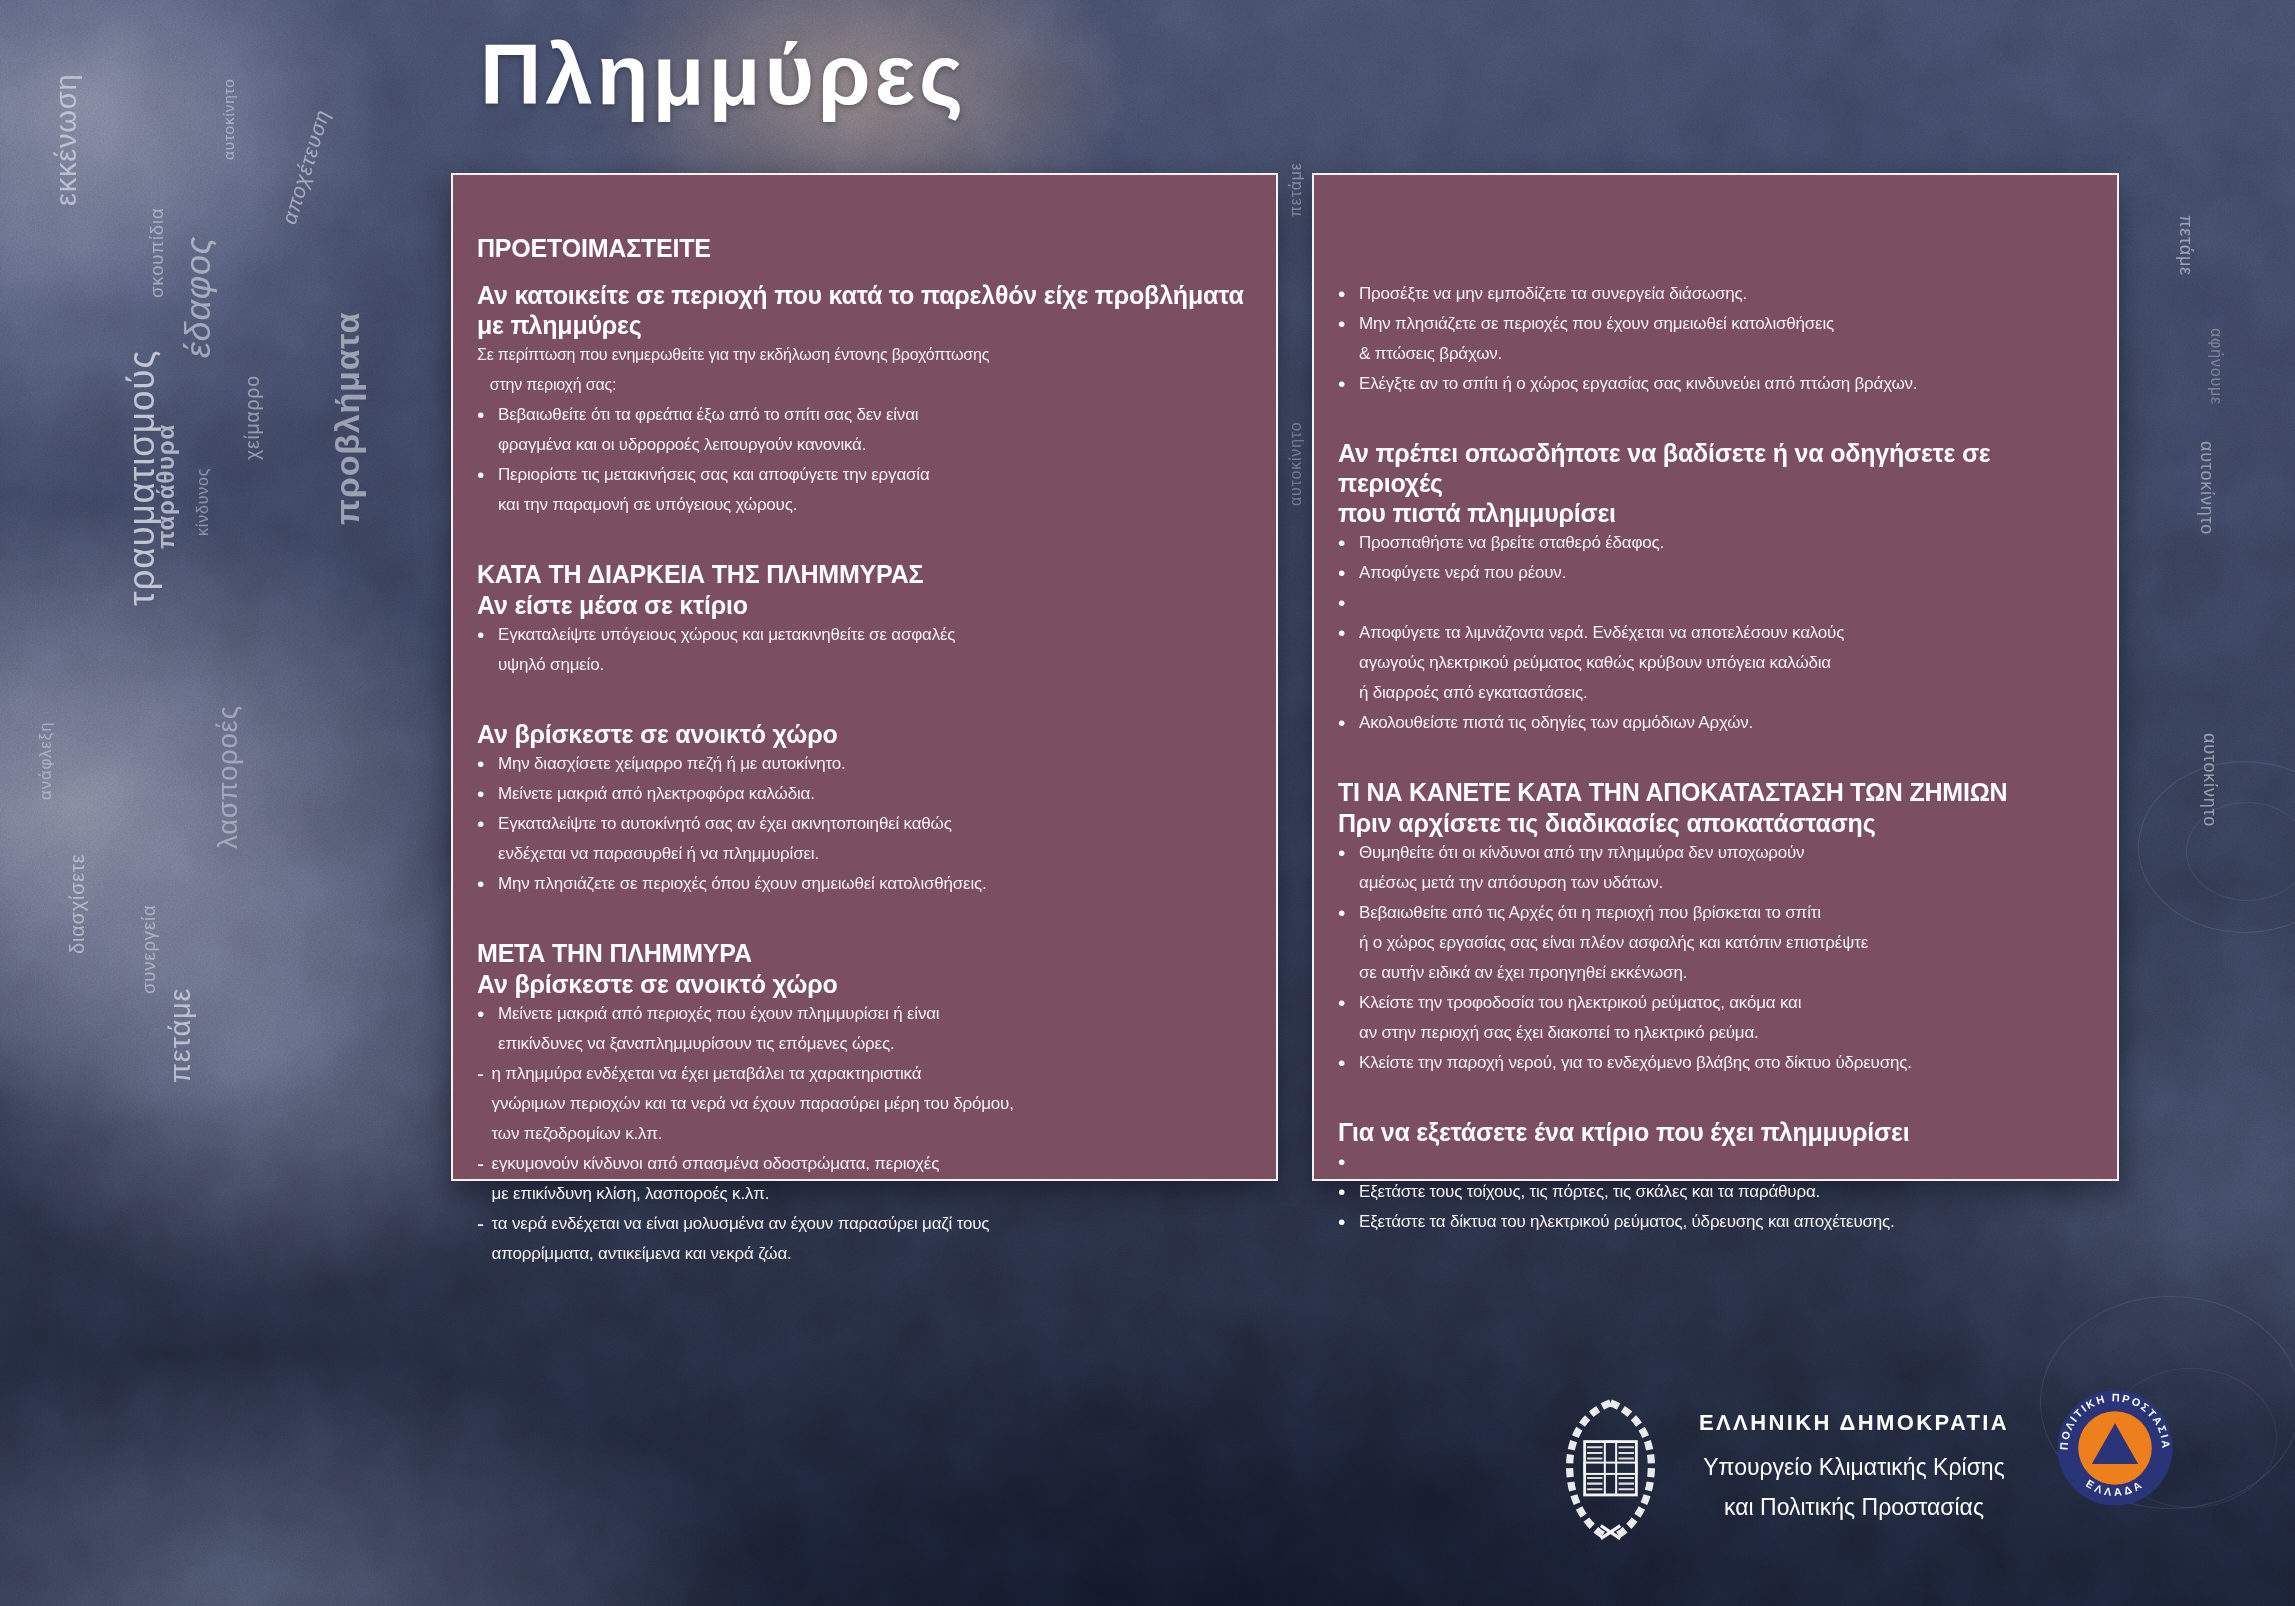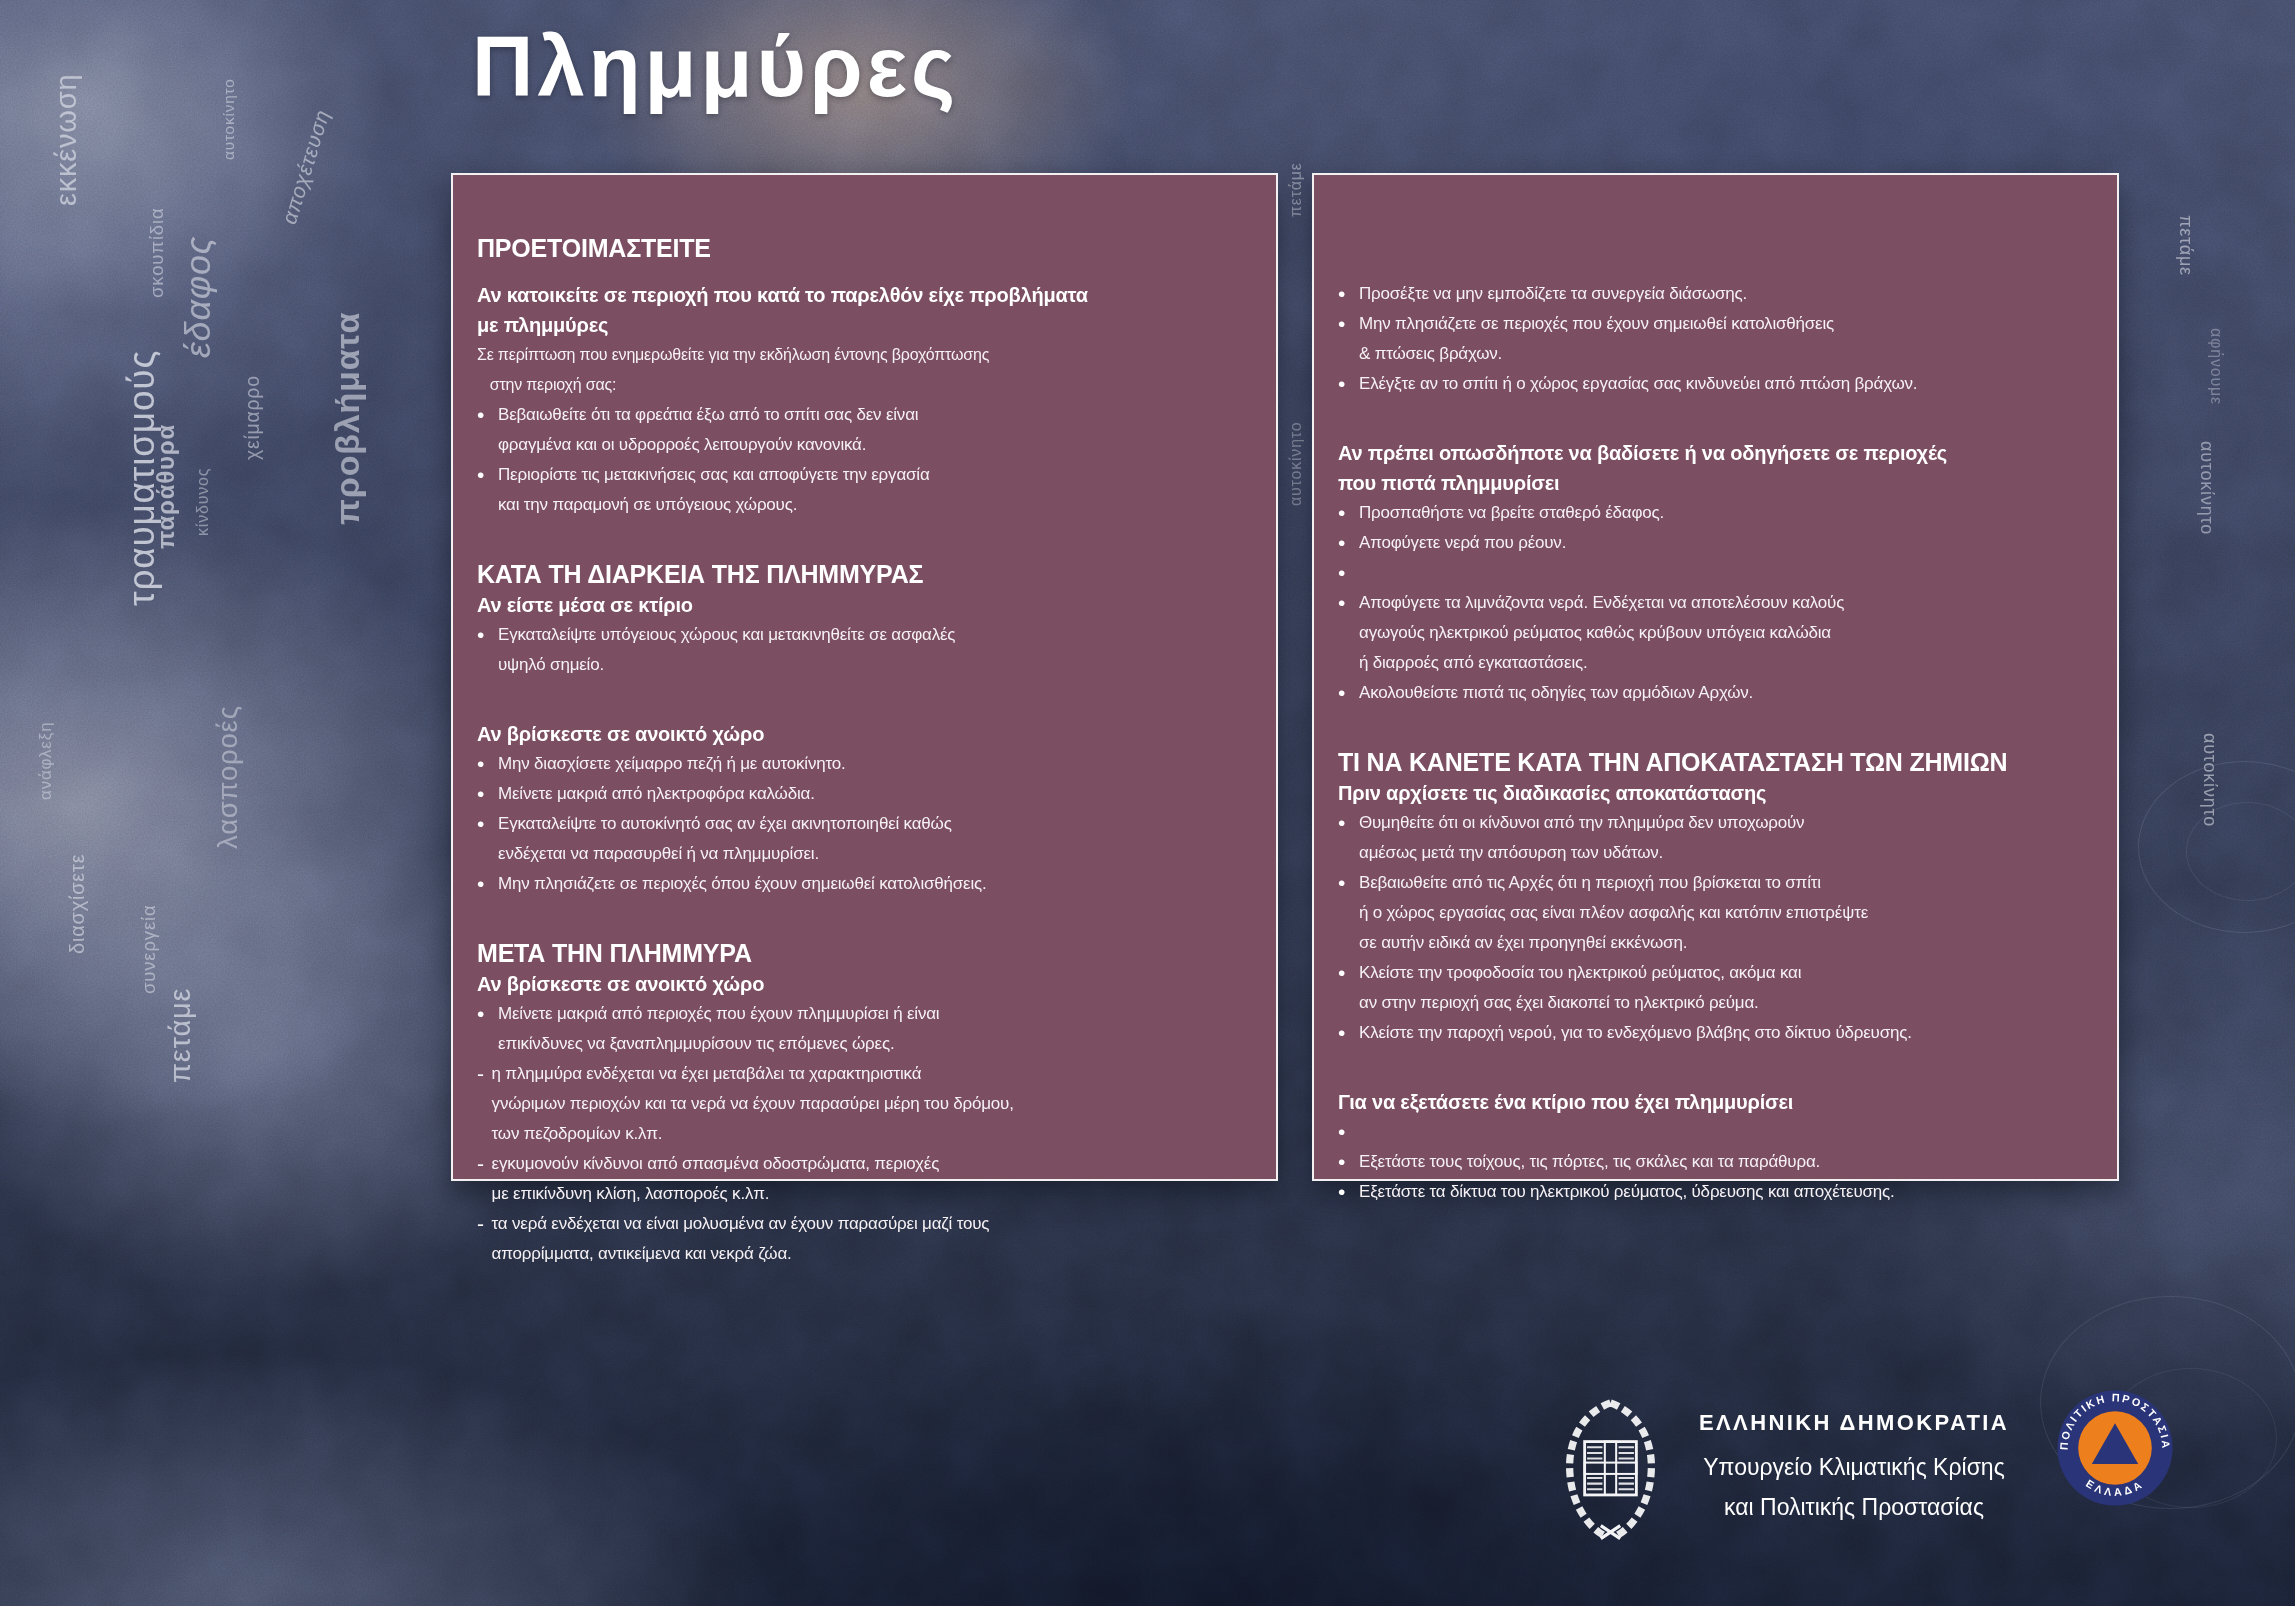--- a/index.html
+++ b/index.html
@@ -27,34 +27,34 @@
   .blotch-svg{position:absolute;inset:0;mix-blend-mode:soft-light;opacity:.5;}
   .ripple{position:absolute;border-radius:50%;border:1.6px solid rgba(195,205,225,.12);}
   .r1{width:259px;height:211px;left:2040px;top:1296px;}
   .r2{width:170px;height:138px;left:2105px;top:1368px;border-color:rgba(195,205,225,.09);}
   .r3{width:211px;height:170px;left:2138px;top:761px;border-color:rgba(195,205,225,.14);}
   .r4{width:121px;height:97px;left:2186px;top:802px;border-color:rgba(195,205,225,.10);}
   
   .bgword{position:absolute;transform-origin:0 0;color:#e8eaf2;white-space:nowrap;letter-spacing:0.8px;}
   
   .title{
-    position:absolute;left:472px;top:18px;margin:0;
+    position:absolute;left:472px;top:18px;margin:8px;
     font-size:85px;font-weight:bold;letter-spacing:4px;color:#ffffff;
     text-shadow:0 2.4px 6.5px rgba(10,12,20,.35);
   }
   
   .panel{
     position:absolute;top:173px;height:1008px;box-sizing:border-box;
     border:2.4px solid #f3f0f2;color:#f6f1f4;
     box-shadow:0 11.3px 27.5px rgba(5,8,16,.45);
   }
   .panel.left{left:451px;width:827px;padding:58px 21px 16px 24px;}
   .panel.right{left:1312px;width:807px;padding:104px 19.4px 16px 24px;}
   .sec-heading{font-size:25px;font-weight:bold;line-height:31px;letter-spacing:-0.2px;color:#ffffff;white-space:pre-line;}
-  .sub-heading{font-size:20px;font-weight:bold;line-height:30px;letter-spacing:-0.2px;color:#ffffff;white-space:pre-line;}
+  .sub-heading{font-size:25px;font-weight:bold;line-height:30px;letter-spacing:-0.2px;color:#ffffff;white-space:pre-line;}
   .para{font-size:16px;line-height:30px;letter-spacing:-0.2px;white-space:pre-line;}
   .item{display:flex;align-items:flex-start;}
   .marker{flex:none;width:21px;font-size:21px;line-height:30px;color:#ffffff;}
   .item.dash .marker{width:14.6px;}
   .itext{font-size:17px;line-height:30px;letter-spacing:-0.2px;white-space:pre-line;}
   .gap{width:100%;}
   
   .footer{position:absolute;left:1538px;top:1378px;width:648px;height:178px;}
   .emblem{position:absolute;left:24px;top:18px;}
   .gov-text{position:absolute;left:146px;top:32px;width:340px;text-align:center;color:#ffffff;}

